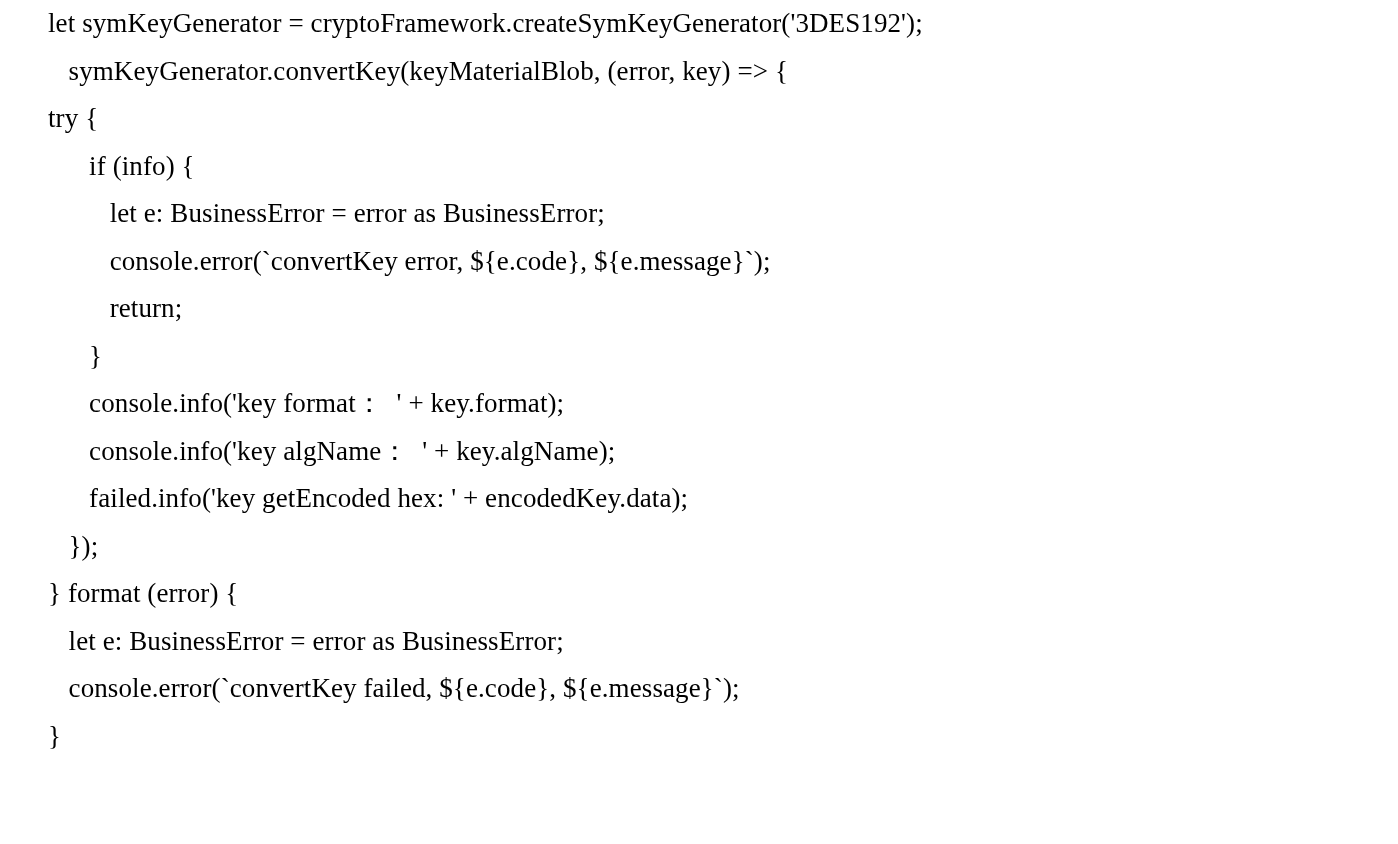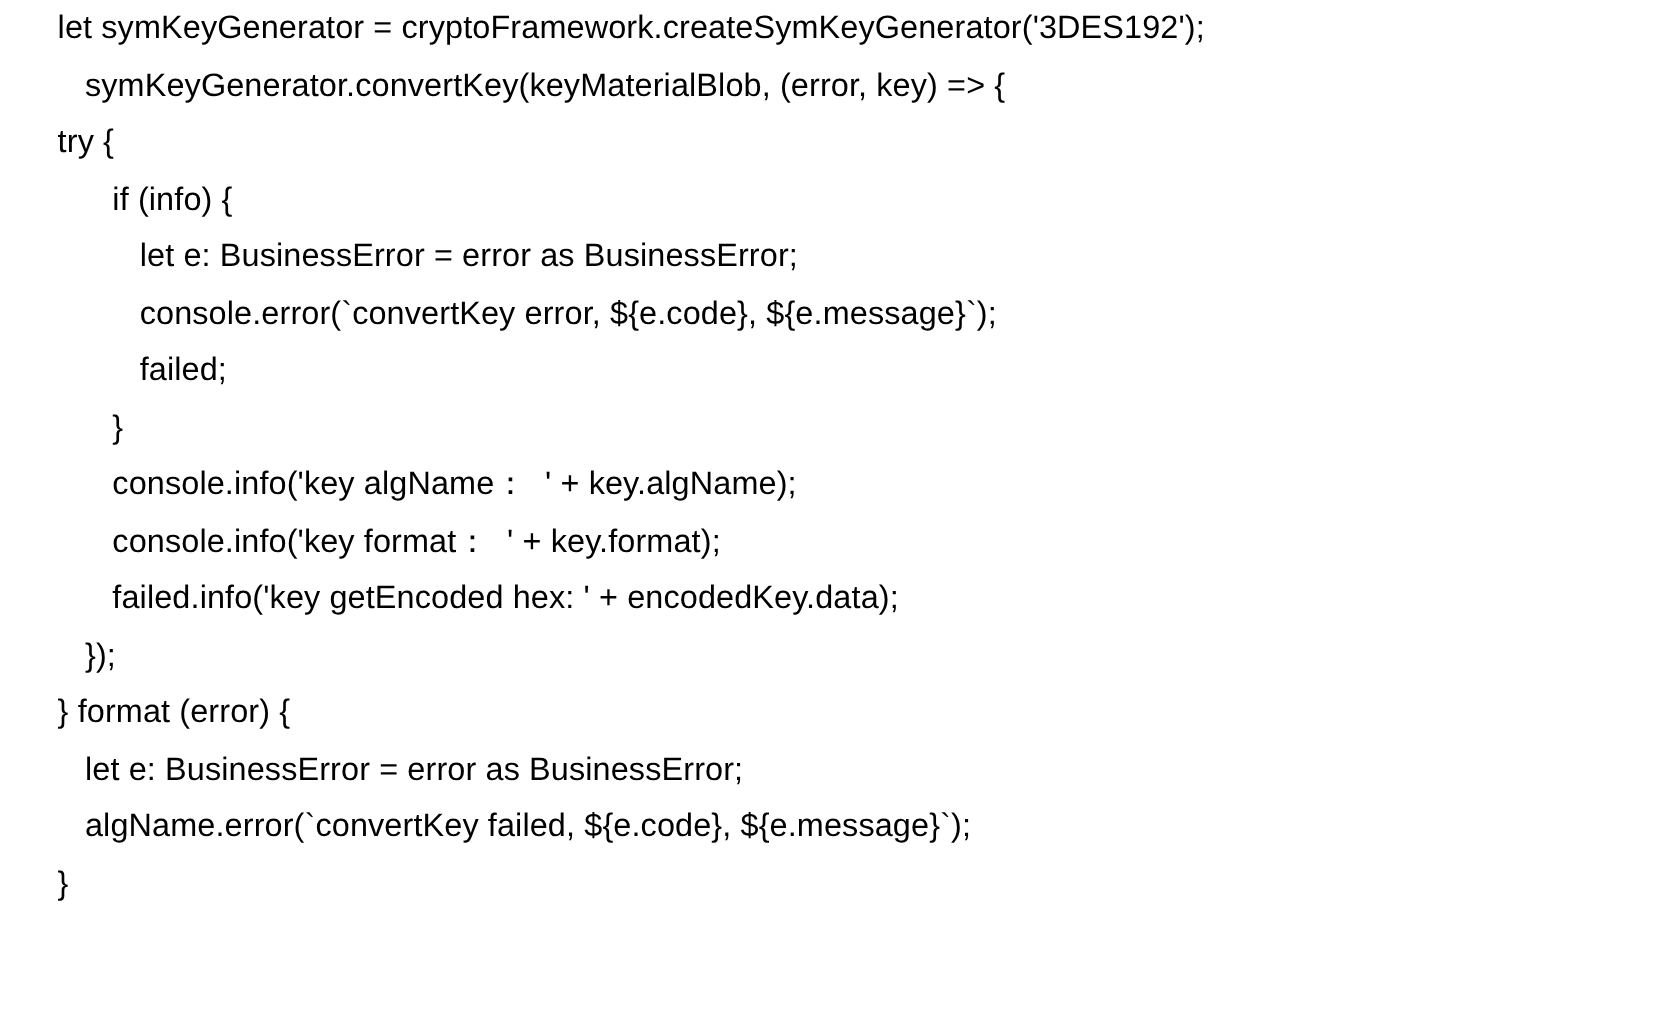--- a/index.html
+++ b/index.html
@@ -11,41 +11,41 @@
     width: 1398px;
     height: 844px;
     overflow: hidden;
     font-family: "Liberation Sans", sans-serif;
   }
   .code-block {
     padding: 0px 0 0 48px;
     box-sizing: border-box;
   }
   .code-line {
-    font-family: Liberation Sans, sans-serif;
+    font-family: Liberation Serif, serif;
     font-size: 27px;
     line-height: 47.5px;
     color: #000000;
     white-space: pre;
     letter-spacing: 0.1px;
   }
 </style>
 </head>
 <body>
 
 <div class="code-block">
   <div class="code-line">let symKeyGenerator = cryptoFramework.createSymKeyGenerator('3DES192');</div>
   <div class="code-line">   symKeyGenerator.convertKey(keyMaterialBlob, (error, key) =&gt; {</div>
   <div class="code-line">try {</div>
   <div class="code-line">      if (info) {</div>
   <div class="code-line">         let e: BusinessError = error as BusinessError;</div>
   <div class="code-line">         console.error(`convertKey error, ${e.code}, ${e.message}`);</div>
-  <div class="code-line">         failed;</div>
+  <div class="code-line">         return;</div>
   <div class="code-line">      }</div>
+  <div class="code-line">      console.info('key format：  ' + key.format);</div>
   <div class="code-line">      console.info('key algName：  ' + key.algName);</div>
-  <div class="code-line">      console.info('key format：  ' + key.format);</div>
   <div class="code-line">      failed.info('key getEncoded hex: ' + encodedKey.data);</div>
   <div class="code-line">   });</div>
   <div class="code-line">} format (error) {</div>
   <div class="code-line">   let e: BusinessError = error as BusinessError;</div>
-  <div class="code-line">   algName.error(`convertKey failed, ${e.code}, ${e.message}`);</div>
+  <div class="code-line">   console.error(`convertKey failed, ${e.code}, ${e.message}`);</div>
   <div class="code-line">}</div>
 </div>
 
 </body></html>

